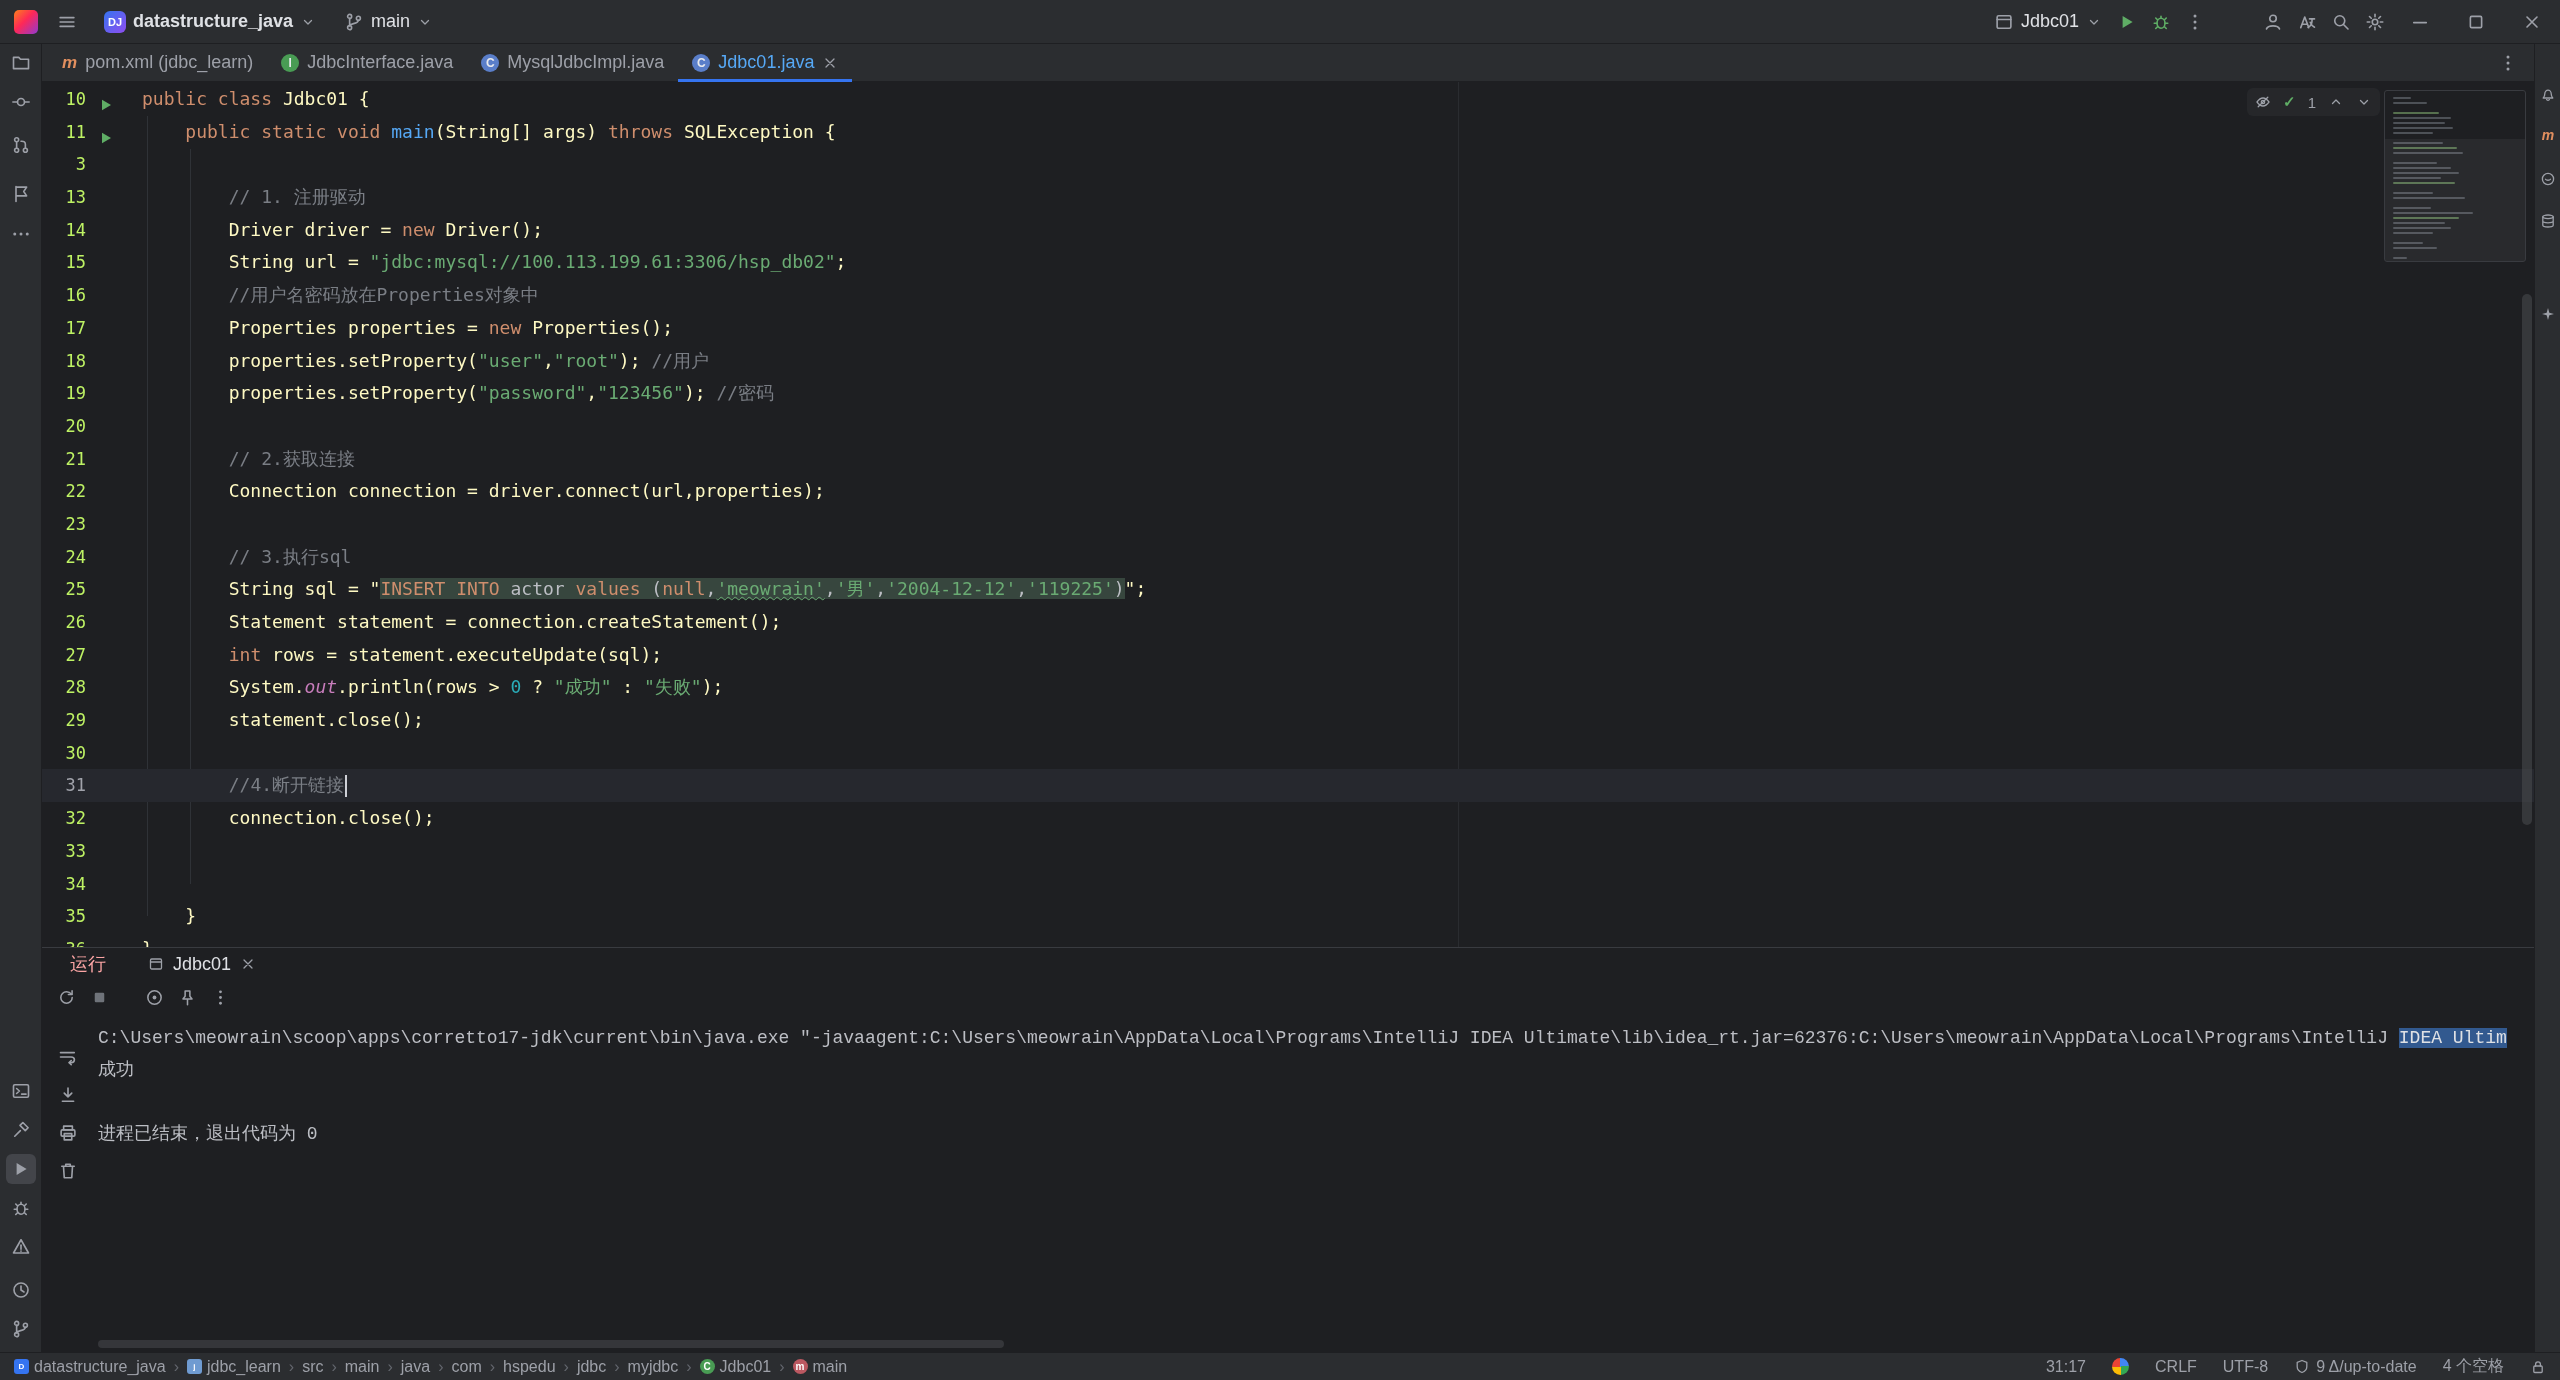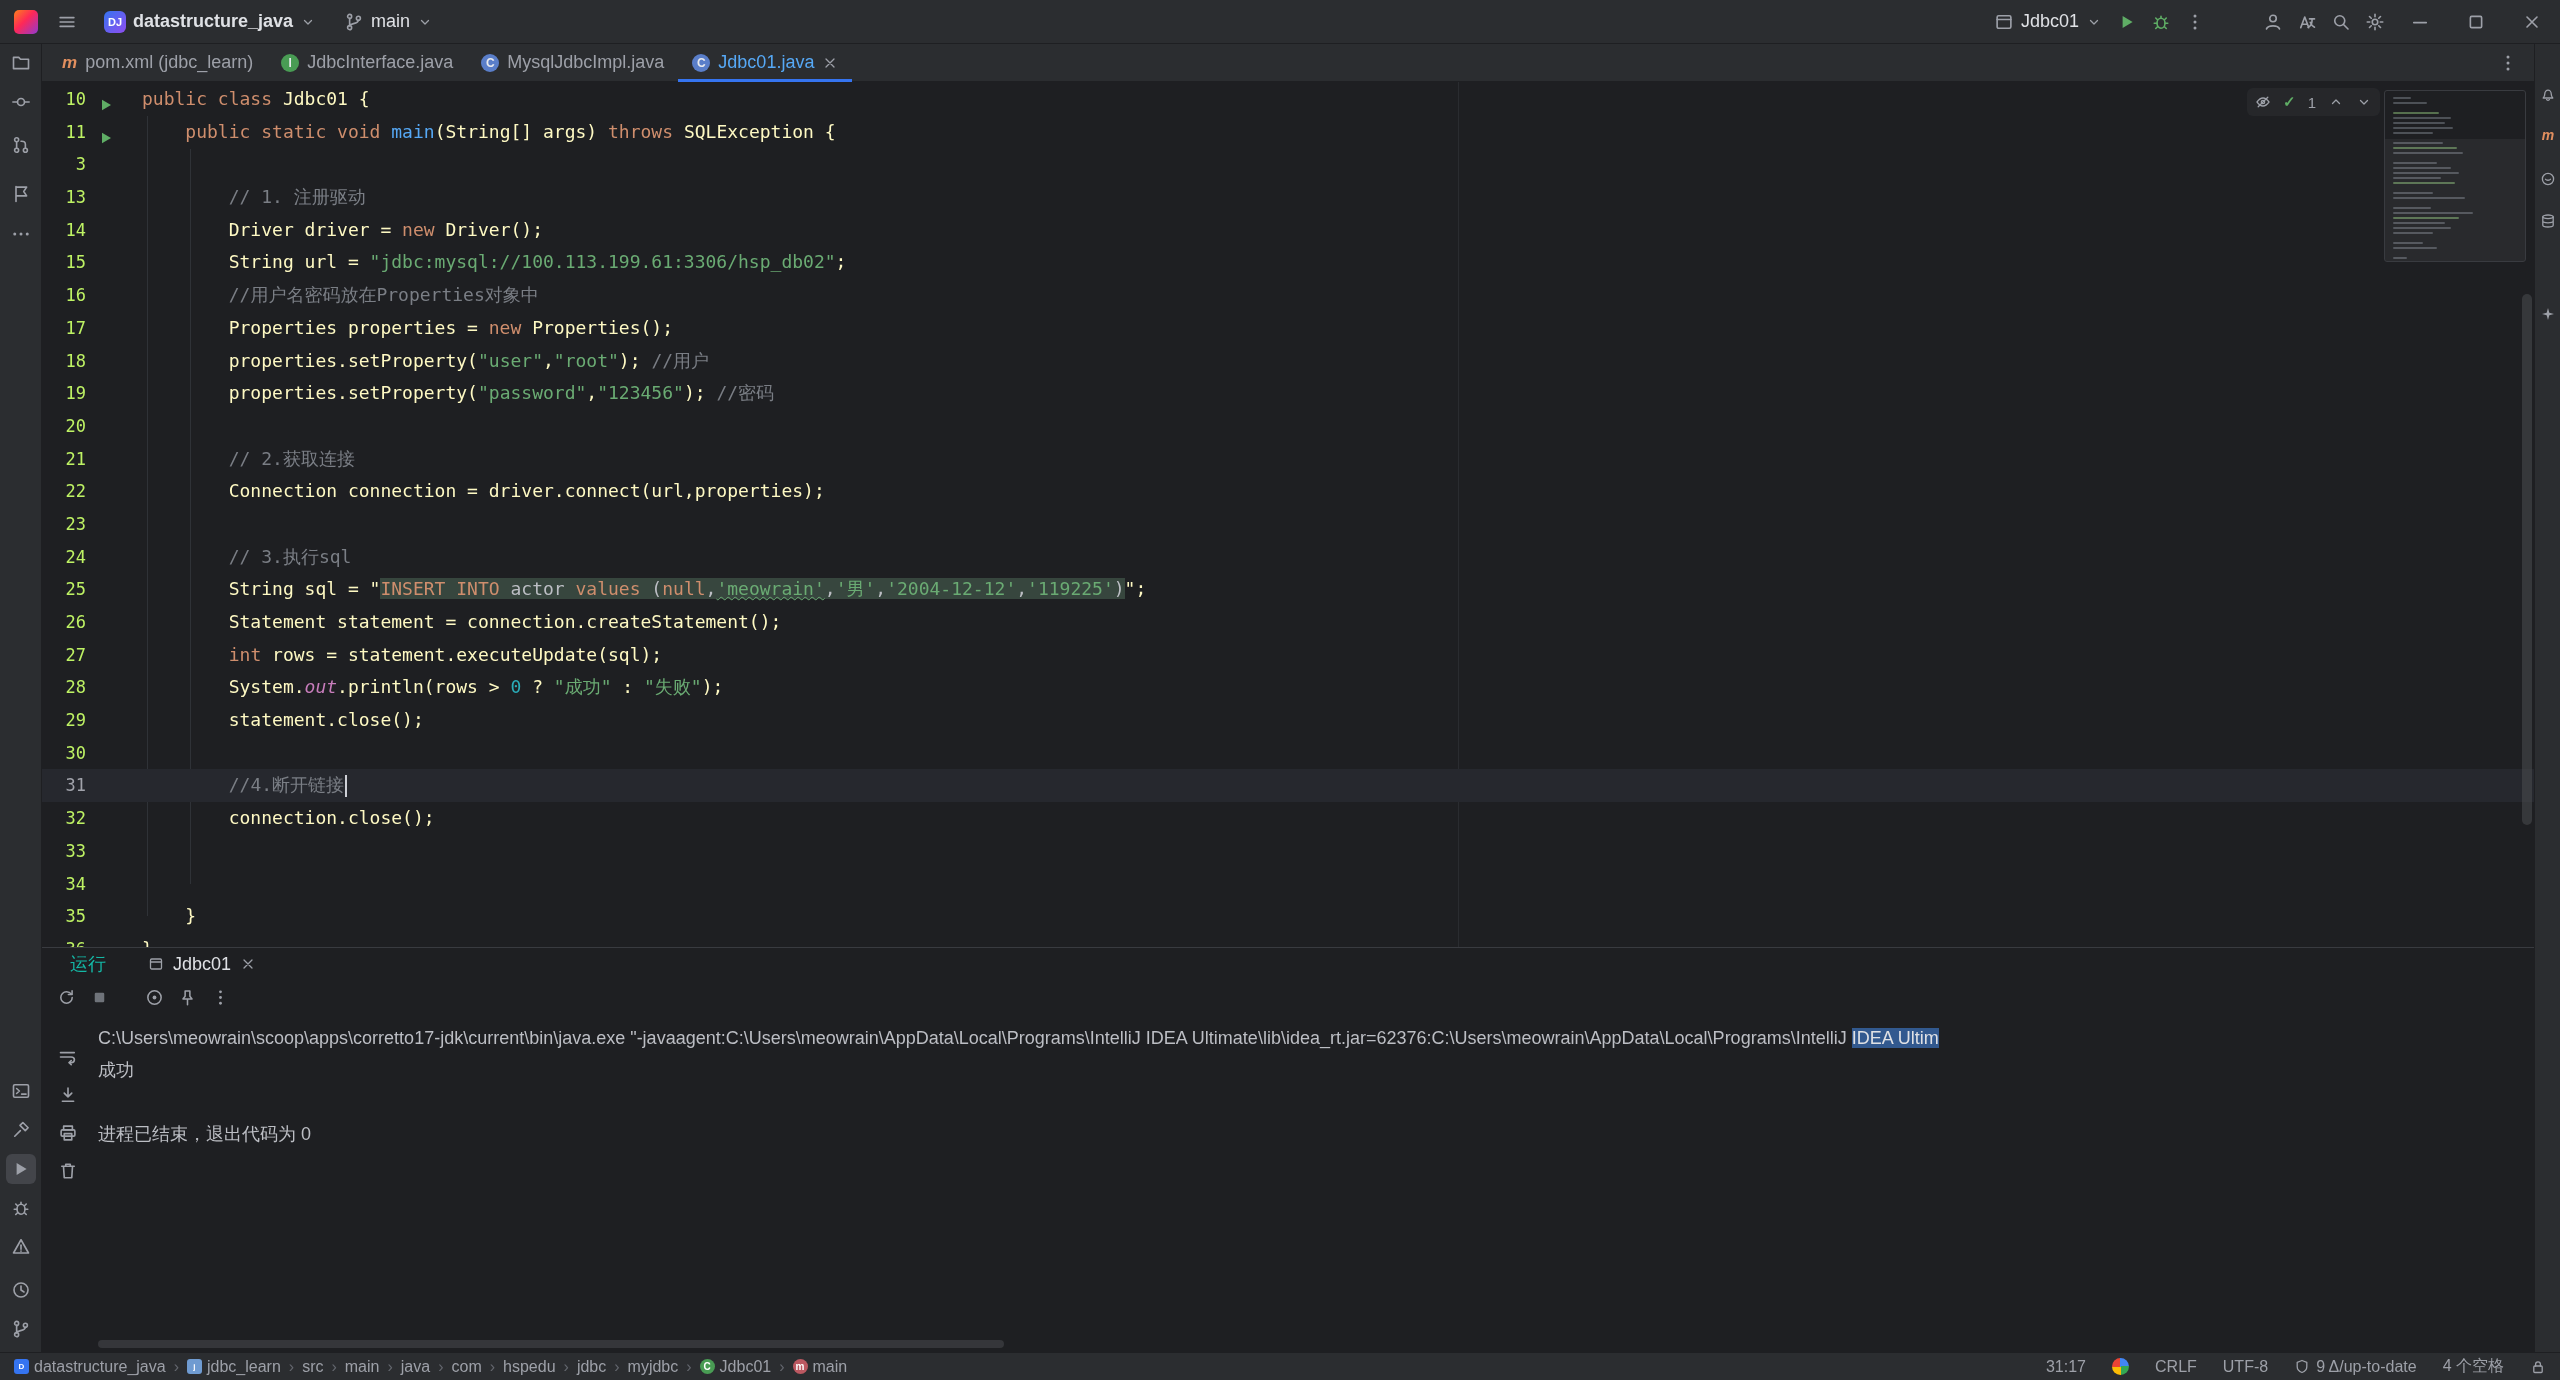--- a/index.html
+++ b/index.html
@@ -75,30 +75,30 @@
     color:#9da0a8;font-size:15px;background:rgba(43,45,48,.6);border-radius:6px;padding:0 8px}
   .insp-ok{color:#5fad65;font-weight:700}
   .minimap{position:absolute;top:8px;right:8px;width:142px;height:172px;background:#1e1f22;
     border:1px solid #393b40;border-radius:3px;padding:6px 8px;overflow:hidden}
   .mm-row{height:2px;margin-bottom:3px;border-radius:1px}
   .mm-view{position:absolute;left:0;right:0;top:48px;bottom:0;background:rgba(255,255,255,.05)}
 
   
   .runpanel{position:absolute;left:42px;top:947px;width:2492px;height:405px;background:#1e1f22;border-top:1px solid #393b40}
   .rp-header{height:32px;display:flex;align-items:center;padding-left:28px;gap:42px}
-  .rp-title{color:#14b8a6}
+  .rp-title{color:#fca5a5}
   .rp-tab{display:flex;align-items:center;gap:9px;color:#dfe1e5;height:100%}
   .rp-toolbar{height:34px;display:flex;align-items:center;gap:14px;padding-left:15px}
   .rp-toolbar .ico svg{width:19px;height:19px}
   .stop-ico{color:#6f737a}
   .rp-body{position:absolute;top:66px;left:0;right:0;bottom:0}
   .rail-icon{position:absolute;left:14px;width:24px;height:24px;color:#9da0a8;
     display:flex;align-items:center;justify-content:center}
   .console{position:absolute;left:0;top:0;right:0;bottom:16px;overflow:hidden;
-    font-family:Liberation Sans, sans-serif;font-size:18px;padding:8px 16px 0 56px;color:#bcbec4}
+    font-family:Liberation Mono, monospace;font-size:18px;padding:8px 16px 0 56px;color:#bcbec4}
   .cline{height:32px;line-height:32px;white-space:pre}
   .ck-d{color:#bcbec4}
   .ck-sel{background:#32598f;color:#dfe1e5}
   .hscroll{position:absolute;left:56px;bottom:4px;width:906px;height:8px;background:#4b4d51;opacity:.5;border-radius:4px}
 
   
   .statusbar{position:absolute;left:0;right:0;bottom:0;height:28px;background:#2b2d30;border-top:1px solid #1e1f22;
     display:flex;align-items:center;padding:0 14px;font-size:16px;color:#9da0a8}
   .crumbs{display:flex;align-items:center;gap:8px}
   .crumb{display:flex;align-items:center;gap:5px}

